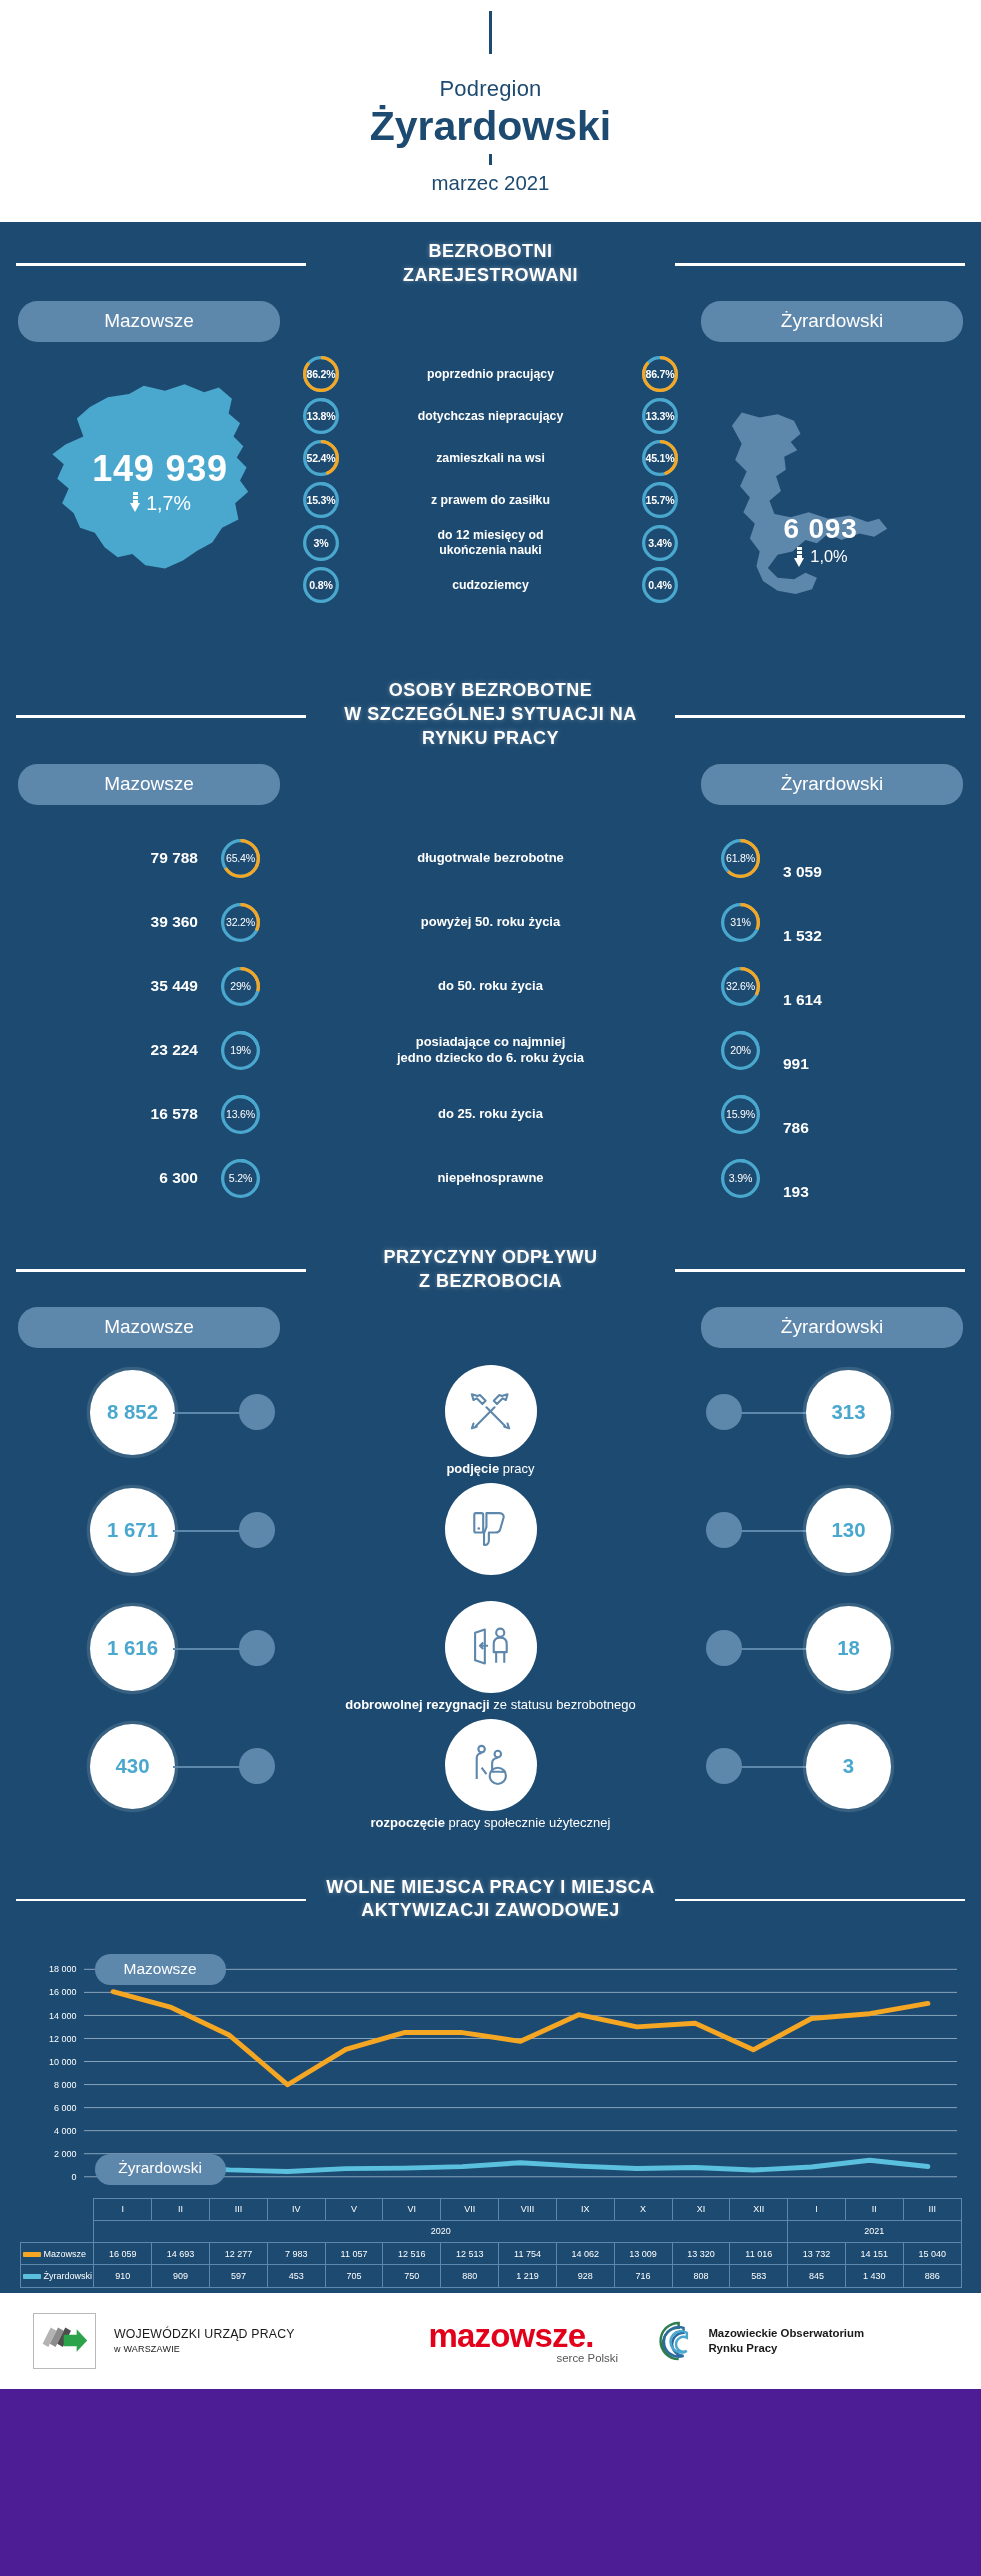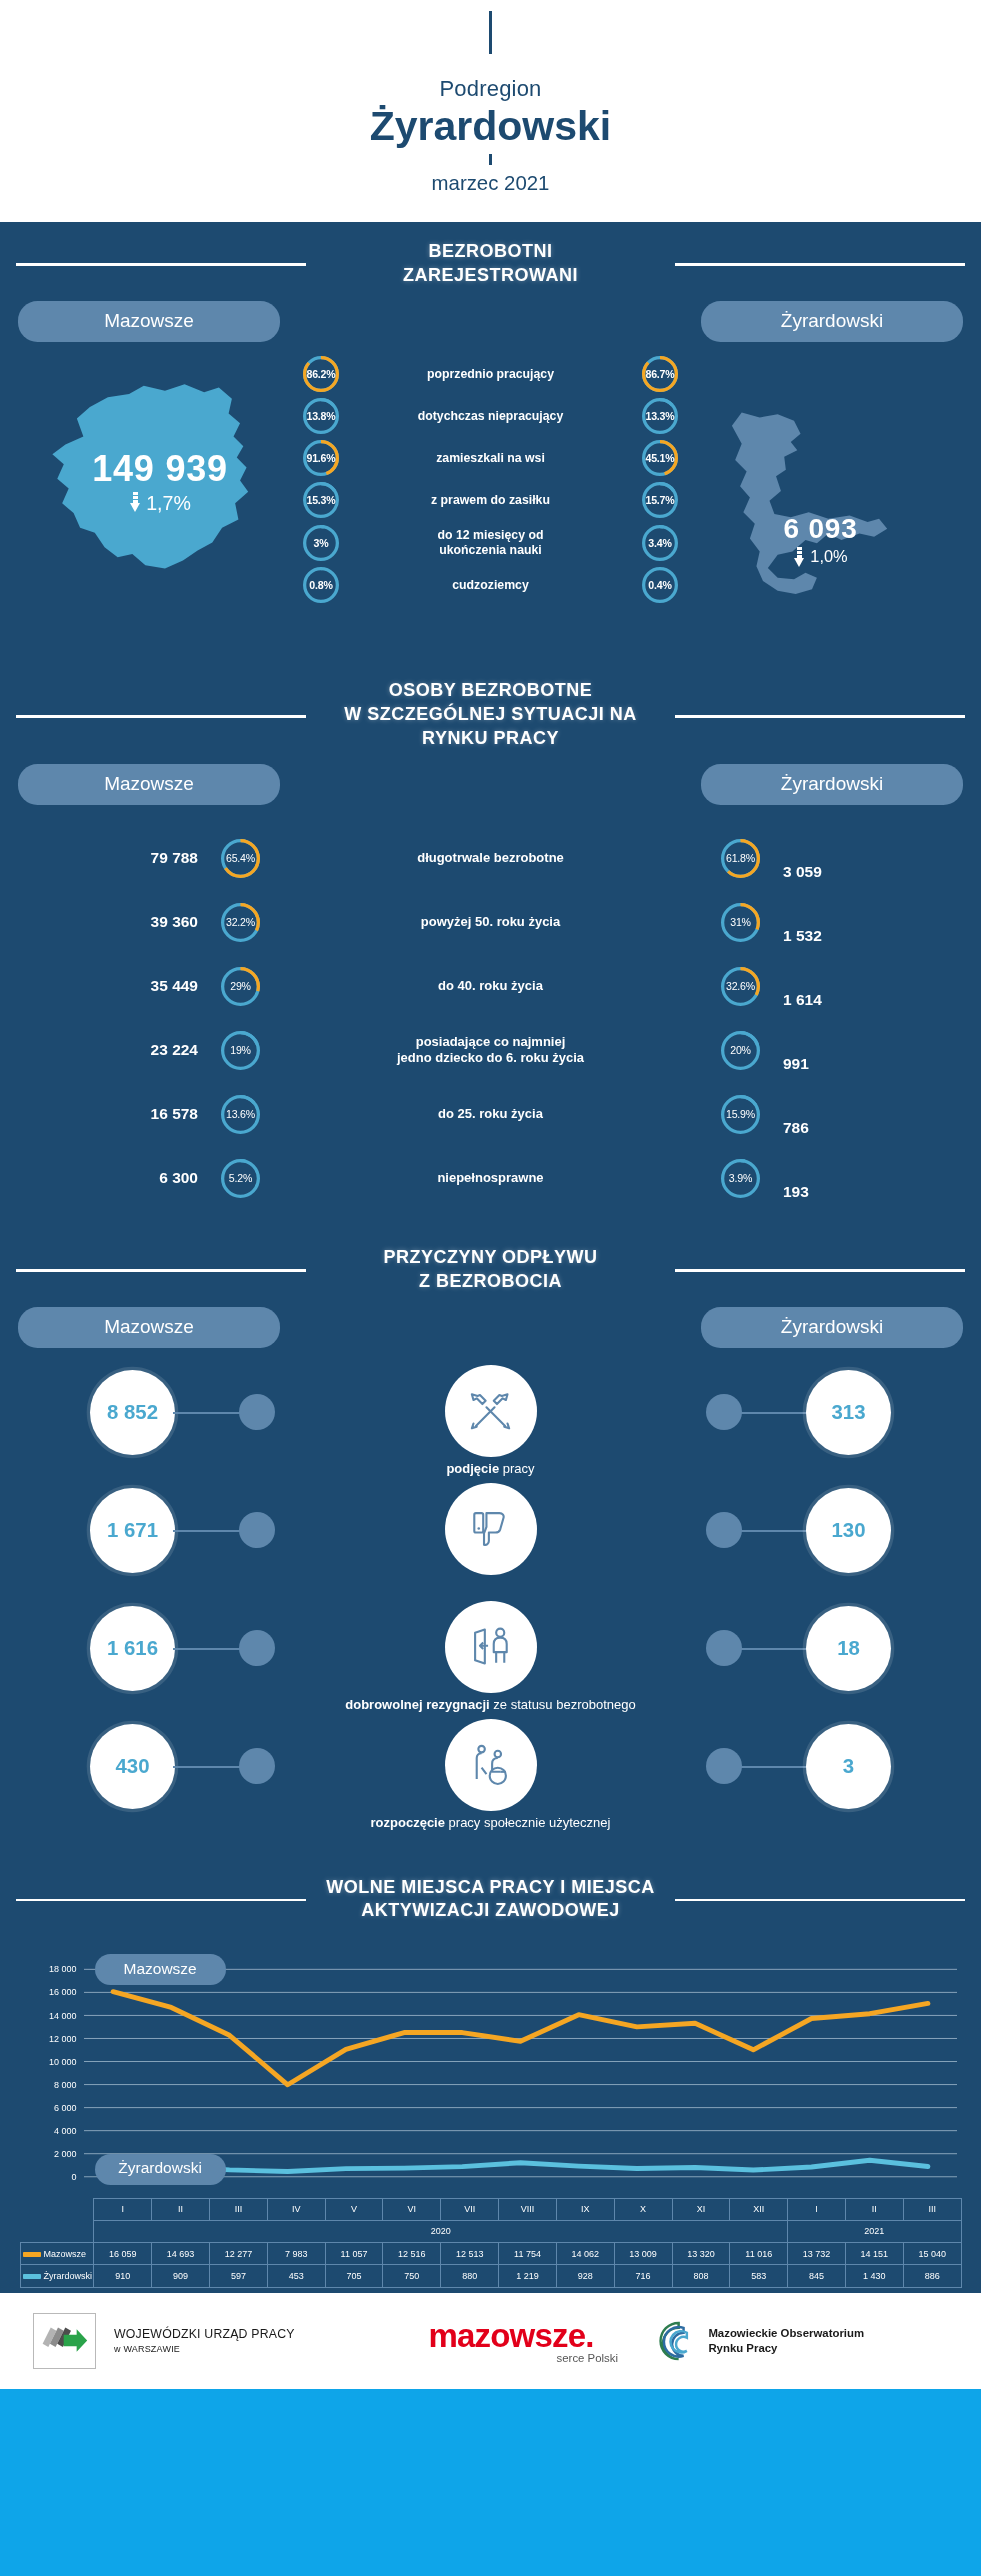--- a/index.html
+++ b/index.html
@@ -3,21 +3,21 @@
 <meta charset="utf-8">
 <style>
   html,body{margin:0;padding:0;}
   body{
     width:981px;
     font-family:"Liberation Sans", sans-serif;
     background:#ffffff;
     color:#1d4a70;
     -webkit-font-smoothing:antialiased;
   }
-  .page{width:981px;min-height:2576px;position:relative;background:#0ea5e9;}
+  .page{width:981px;min-height:2576px;position:relative;background:#4c1d95;}
 
   
   .header{background:#fff;padding-top:11.4px;text-align:center;height:222px;box-sizing:border-box;}
   .tick{width:2.5px;height:43px;background:#1d4a70;margin:0 auto 23px auto;}
   .header .podregion{font-size:22px;color:#1d4a70;letter-spacing:0.2px;line-height:1.1;}
   .header .region{font-size:41px;font-weight:bold;color:#1d4a70;line-height:1.15;margin-top:1.6px;}
   .tick2{width:2.5px;height:11.4px;background:#1d4a70;margin:3.3px auto 6.5px auto;}
   .header .month{font-size:20.4px;color:#1d4a70;}
 
   
@@ -229,21 +229,21 @@
               </svg>
               <span>13.3%</span>
             </div>
           </div>
           <div class="drow">
             <div class="donut">
               <svg width="36" height="36" viewBox="0 0 44 44">
                 <circle cx="22" cy="22" r="20" fill="none" stroke="#4aa8cf" stroke-width="4"></circle>
                 <circle cx="22" cy="22" r="20" fill="none" stroke="#f5a623" stroke-width="4" stroke-dasharray="55.79468552775473 69.869020615837"></circle>
               </svg>
-              <span>91.6%</span>
+              <span>52.4%</span>
             </div>
             <div class="lbl">
               <div>zamieszkali na wsi</div>
             </div>
             <div class="donut">
               <svg width="36" height="36" viewBox="0 0 44 44">
                 <circle cx="22" cy="22" r="20" fill="none" stroke="#4aa8cf" stroke-width="4"></circle>
                 <circle cx="22" cy="22" r="20" fill="none" stroke="#f5a623" stroke-width="4" stroke-dasharray="56.674331470759874 68.98937467283184"></circle>
               </svg>
               <span>45.1%</span>
@@ -369,21 +369,21 @@
         <div class="r2">
           <div class="n-l">35 449</div>
           <div class="donut2">
             <svg width="39" height="39" viewBox="0 0 48 48">
               <circle cx="24" cy="24" r="22" fill="none" stroke="#4aa8cf" stroke-width="4"></circle>
               <circle cx="24" cy="24" r="22" fill="none" stroke="#f5a623" stroke-width="4" stroke-dasharray="40.086722259805754 98.14335449814513"></circle>
             </svg>
             <span>29%</span>
           </div>
           <div class="mid">
-            <div>do 40. roku życia</div>
+            <div>do 50. roku życia</div>
           </div>
           <div class="donut2">
             <svg width="39" height="39" viewBox="0 0 48 48">
               <circle cx="24" cy="24" r="22" fill="none" stroke="#4aa8cf" stroke-width="4"></circle>
               <circle cx="24" cy="24" r="22" fill="none" stroke="#f5a623" stroke-width="4" stroke-dasharray="45.06300502309199 93.1670717348589"></circle>
             </svg>
             <span>32.6%</span>
           </div>
           <div class="n-r">1 614</div>
         </div>

